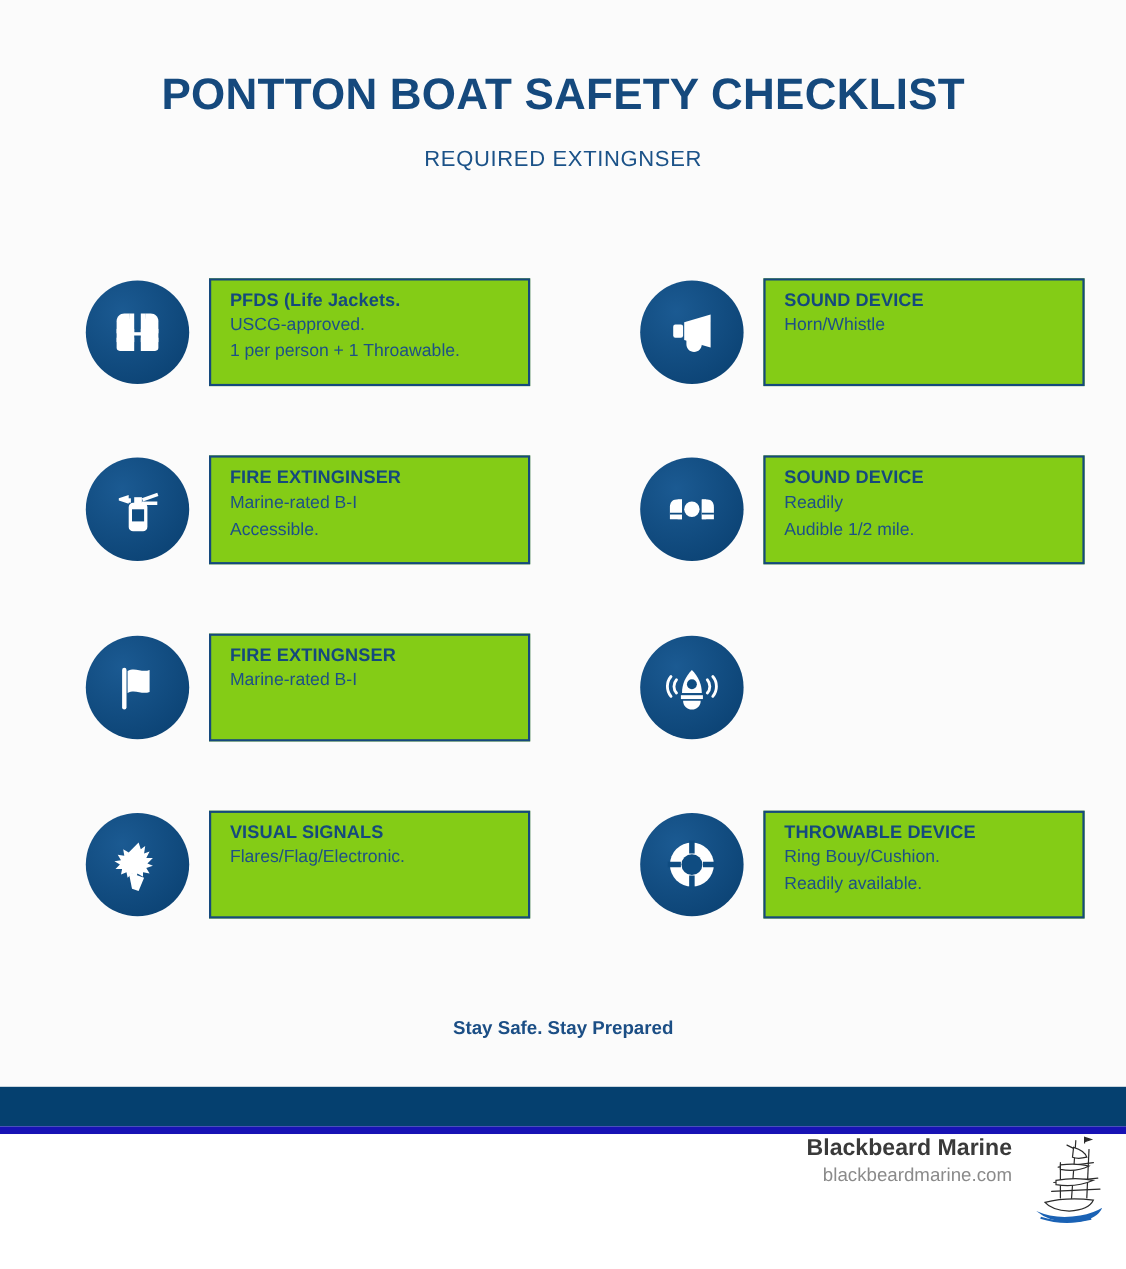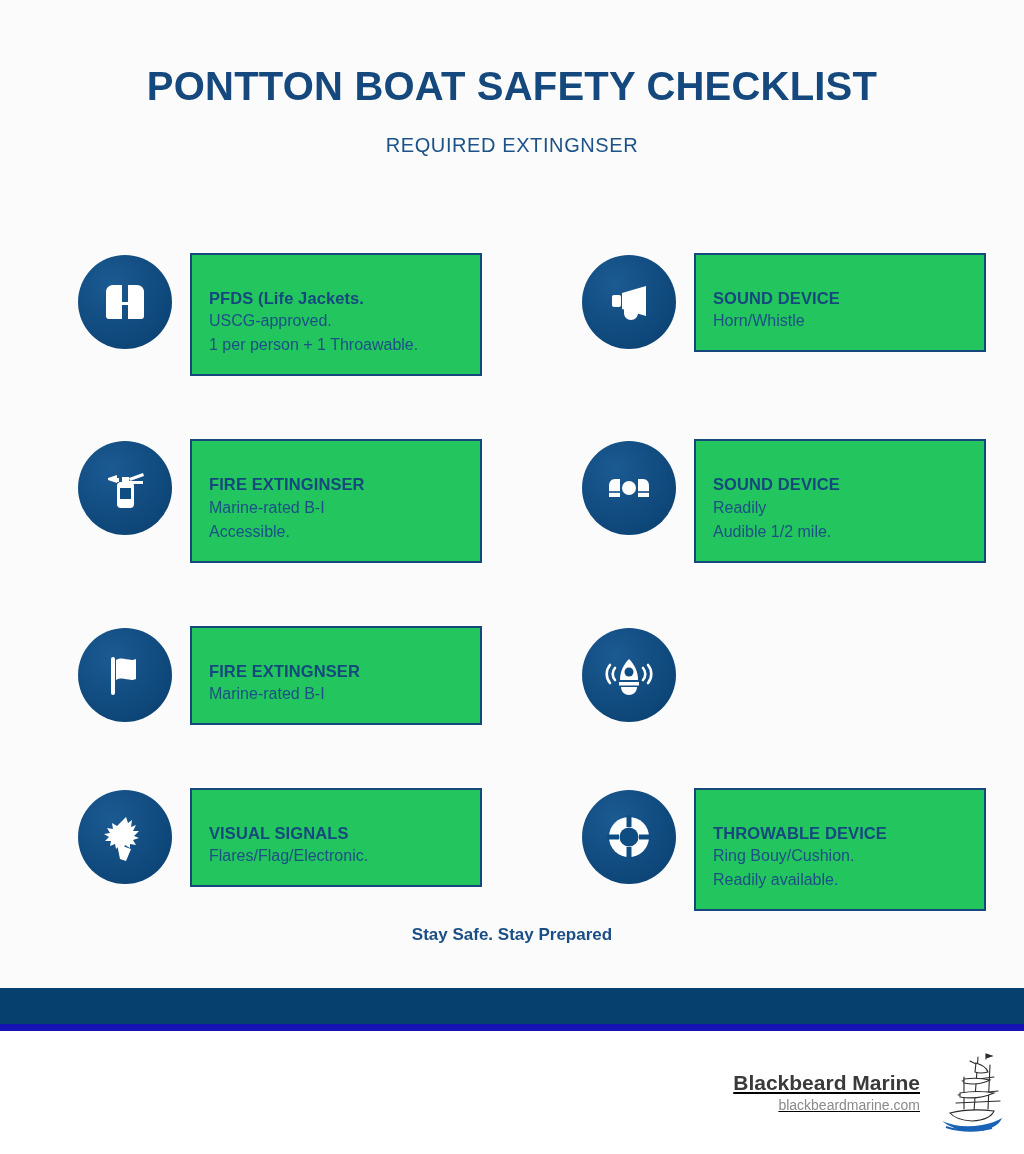--- a/index.html
+++ b/index.html
@@ -66,22 +66,22 @@
     align-items: center;
     justify-content: center;
     margin-top: 2px;
   }
   .icon-badge svg { display: block; }
 
   .card {
     flex: 1 1 auto;
     margin-left: 18px;
     border: 2px solid #15497d;
-    background: #22c55e;
-    padding: 32px 16px 17px 17px;
+    background: #84cc16;
+    padding: 7px 16px 17px 17px;
     min-height: 98px;
   }
   .card-title {
     font-size: 16.5px;
     font-weight: bold;
     color: #15497d;
     letter-spacing: 0.1px;
     line-height: 1.35;
   }
   .card-line {
@@ -121,34 +121,32 @@
     background: #1712b4;
   }
 
   
   #footer {
     position: absolute;
     top: 1031px; left: 0;
     width: 1024px; height: 123px;
     background: #ffffff;
     display: flex;
-    align-items: center;
     justify-content: flex-end;
     padding-right: 18px;
-    text-decoration: underline;
   }
   #brand-text { text-align: right; margin-right: 14px; }
   #brand-name {
     font-size: 21px;
     font-weight: bold;
     color: #3a3a3a;
     line-height: 1.25;
   }
   #brand-url {
-    font-size: 14px;
+    font-size: 17px;
     color: #8a8a8a;
     line-height: 1.4;
   }
   #brand-logo { width: 72px; height: 84px; }
 </style>
 </head>
 <body>
 
 <div id="page">
 

